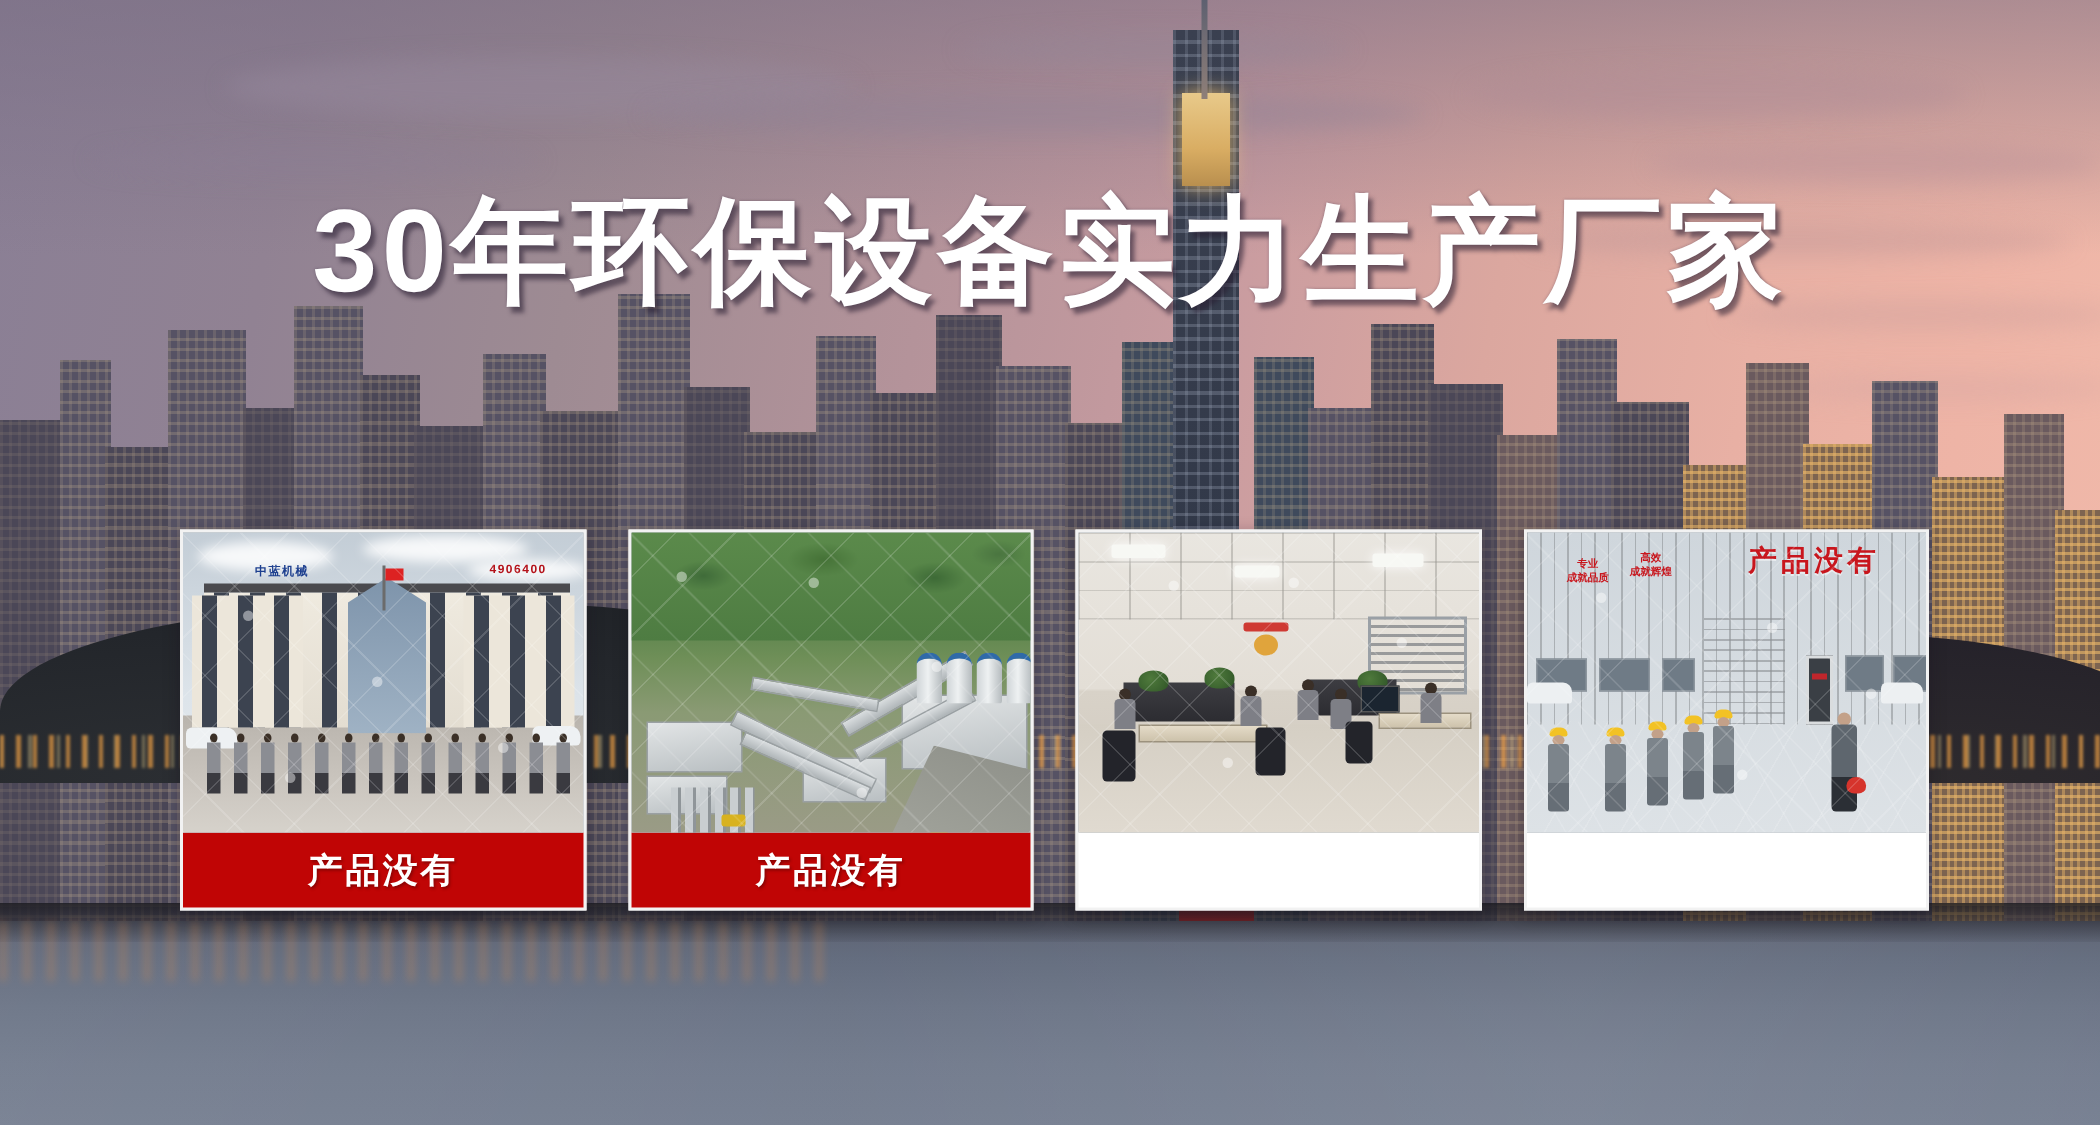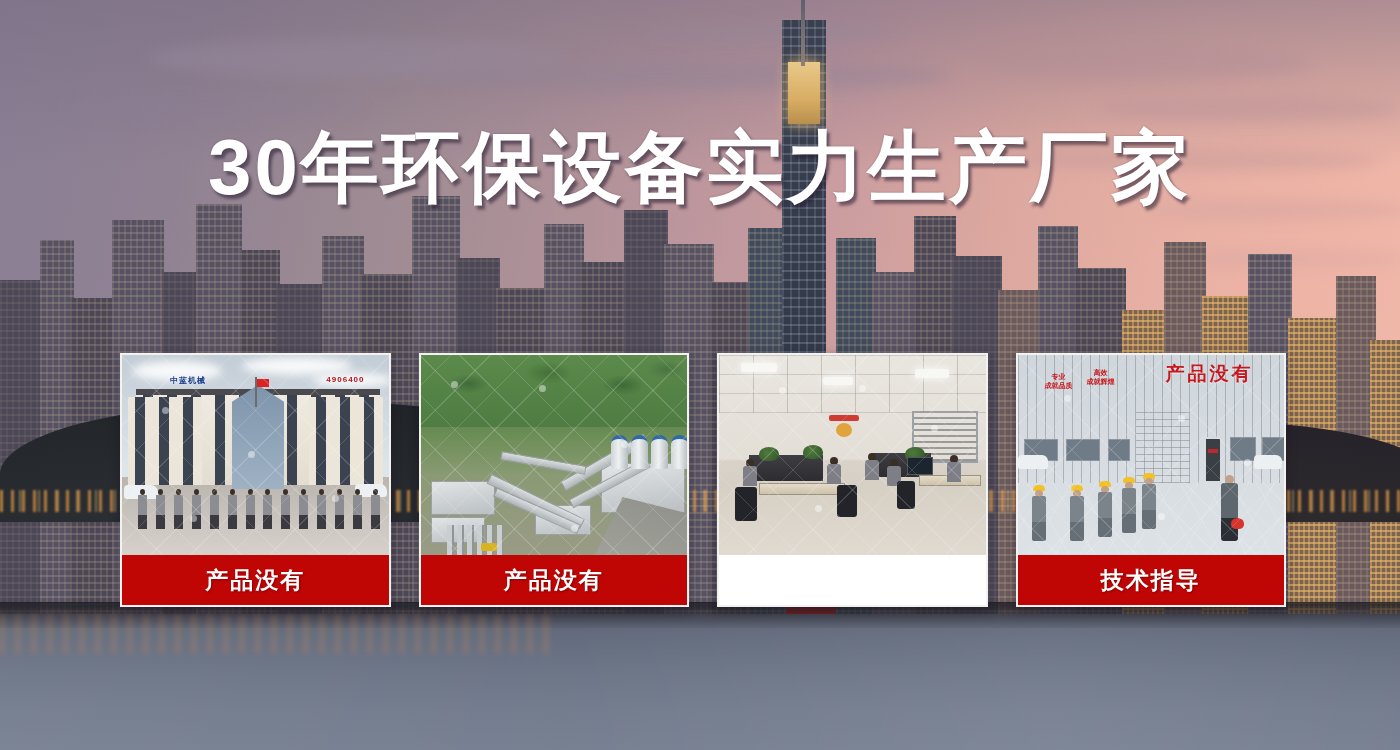--- a/index.html
+++ b/index.html
@@ -519,17 +519,16 @@
             <b></b>
           </div>
         <div class="p4-helmet"></div>
         <div class="wm">
           <span class="wm-dot" style="left:46px;  top:40px;"></span>
           <span class="wm-dot" style="left:160px; top:60px;"></span>
           <span class="wm-dot" style="left:226px; top:104px;"></span>
           <span class="wm-dot" style="left:140px; top:158px;"></span>
         </div>
       </div>
-      <div class="caption">技术指导</div>
     </div>
 
   </div>
 </div>
 
 </body></html>

